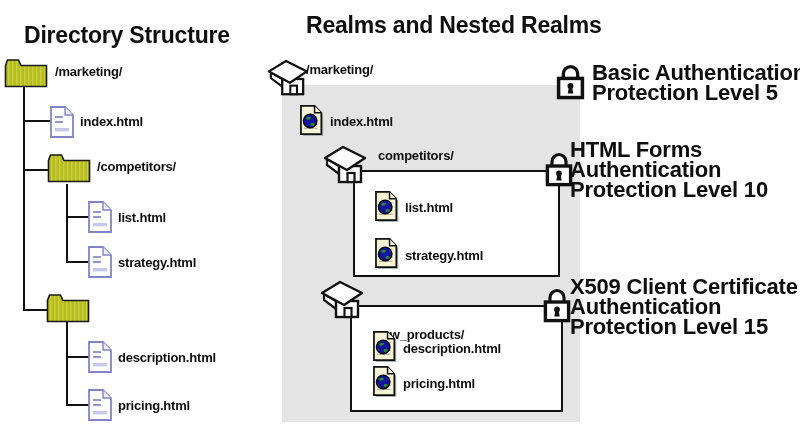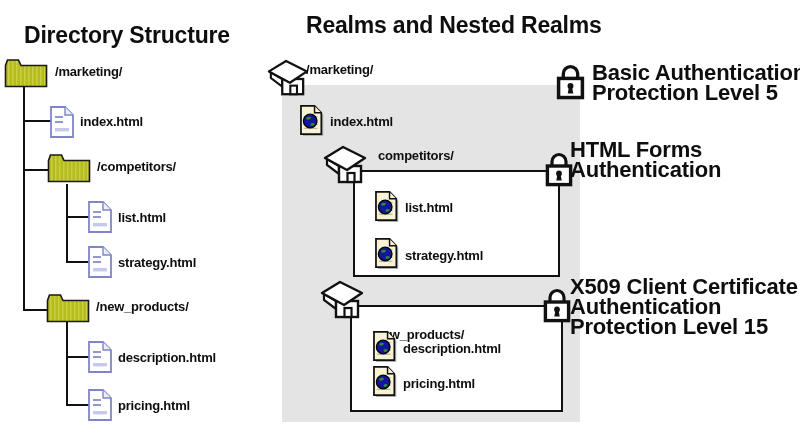--- a/index.html
+++ b/index.html
@@ -98,21 +98,20 @@
   <div class="lbl" style="left:118px;top:208px;">list.html</div>
 
   <svg class="icon" style="left:88px;top:246px;" width="24" height="32" viewBox="0 0 24 32">
       <use href="#icon-file"></use>
     </svg>
   <div class="lbl" style="left:118px;top:253px;">strategy.html</div>
 
   <svg class="icon" style="left:46px;top:293px;" width="44" height="30" viewBox="0 0 44 30">
       <use href="#icon-folder"></use>
     </svg>
-  <div class="lbl" style="left:96px;top:297px;">/new_products/</div>
 
   <svg class="icon" style="left:88px;top:341px;" width="24" height="32" viewBox="0 0 24 32">
       <use href="#icon-file"></use>
     </svg>
   <div class="lbl" style="left:118px;top:348px;">description.html</div>
 
   <svg class="icon" style="left:88px;top:389px;" width="24" height="32" viewBox="0 0 24 32">
       <use href="#icon-file"></use>
     </svg>
   <div class="lbl" style="left:118px;top:396px;">pricing.html</div>
@@ -173,20 +172,21 @@
       <use href="#icon-lock"></use>
     </svg>
   <div class="ann" style="left:592px;top:63px;">
     <div>Basic Authentication</div>
     <div>Protection Level 5</div>
   </div>
 
   <div class="ann" style="left:570px;top:140px;">
     <div>HTML Forms</div>
     <div>Authentication</div>
+    <div>Protection Level 10</div>
   </div>
 
   <div class="ann" style="left:570px;top:277px;">
     <div>X509 Client Certificate</div>
     <div>Authentication</div>
     <div>Protection Level 15</div>
   </div>
 
 </div>
 

